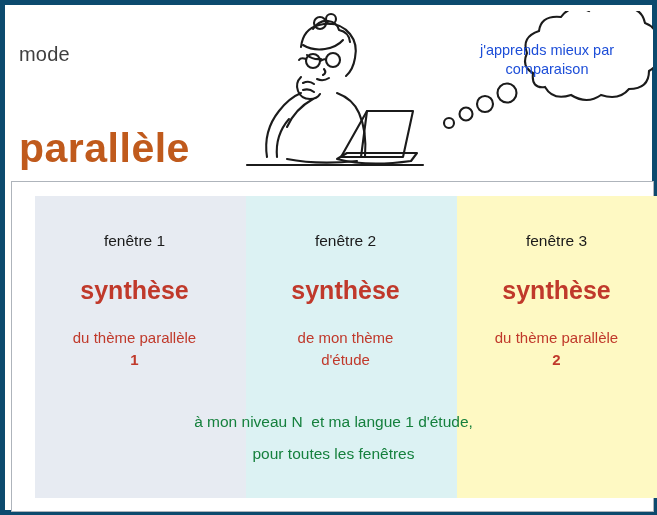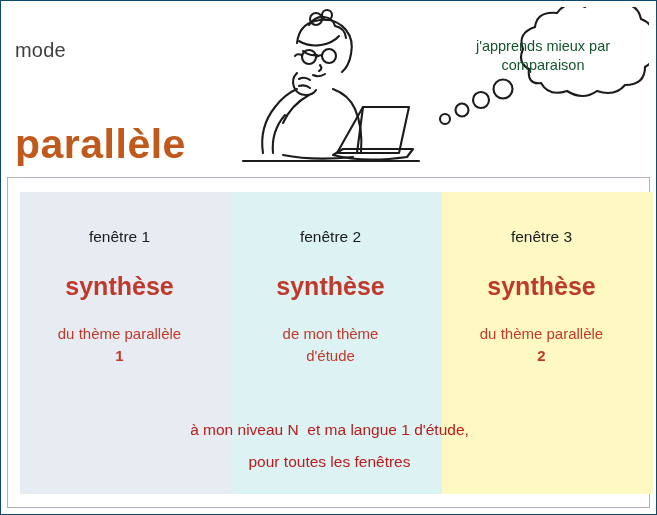--- a/index.html
+++ b/index.html
@@ -12,21 +12,21 @@
     background: #ffffff;
     font-family: "Liberation Sans", sans-serif;
     overflow: hidden;
     position: relative;
   }
   #page {
     position: relative;
     width: 657px;
     height: 515px;
     box-sizing: border-box;
-    border: 1px solid #0c4a6e;
+    border: 5px solid #0c4a6e;
     background: #ffffff;
   }
 
   
   .header {
     position: absolute;
     left: 0;
     top: 0;
     width: 655px;
     height: 172px;
@@ -67,21 +67,21 @@
     width: 216px;
     height: 126px;
   }
   .bubble-text {
     position: absolute;
     left: 472px;
     top: 36px;
     width: 140px;
     text-align: center;
     font-size: 14.5px;
-    color: #14532d;
+    color: #1d4ed8;
     line-height: 19px;
   }
 
   
   .panel {
     position: absolute;
     left: 6px;
     top: 176px;
     width: 643px;
     height: 331px;
@@ -95,20 +95,21 @@
     top: 14px;
     width: 619px;
     height: 302px;
   }
   .col {
     position: absolute;
     top: 0;
     width: 211px;
     height: 302px;
     box-sizing: border-box;
+    margin-left: 11px;
   }
   .col1 { left: 0;   background: #e7ebf2; }
   .col2 { left: 211px; background: #dcf2f3; padding-left: 37px; }
   .col3 { left: 422px; background: #fef9c3; }
 
   .col-inner {
     position: absolute;
     left: 0;
     top: 36px;
     width: 199px;
@@ -132,25 +133,25 @@
     padding: 0 6px;
   }
   .theme b {
     font-weight: bold;
   }
 
   
   .footer {
     position: absolute;
     left: 12px;
-    top: 236px;
+    top: 224px;
     width: 619px;
     text-align: center;
     font-size: 15.5px;
-    color: #b91c1c;
+    color: #15803d;
     line-height: 32px;
   }
   .footer div { white-space: pre; }
 </style>
 </head>
 <body>
 
 <div id="page">
 
   <div class="header">

